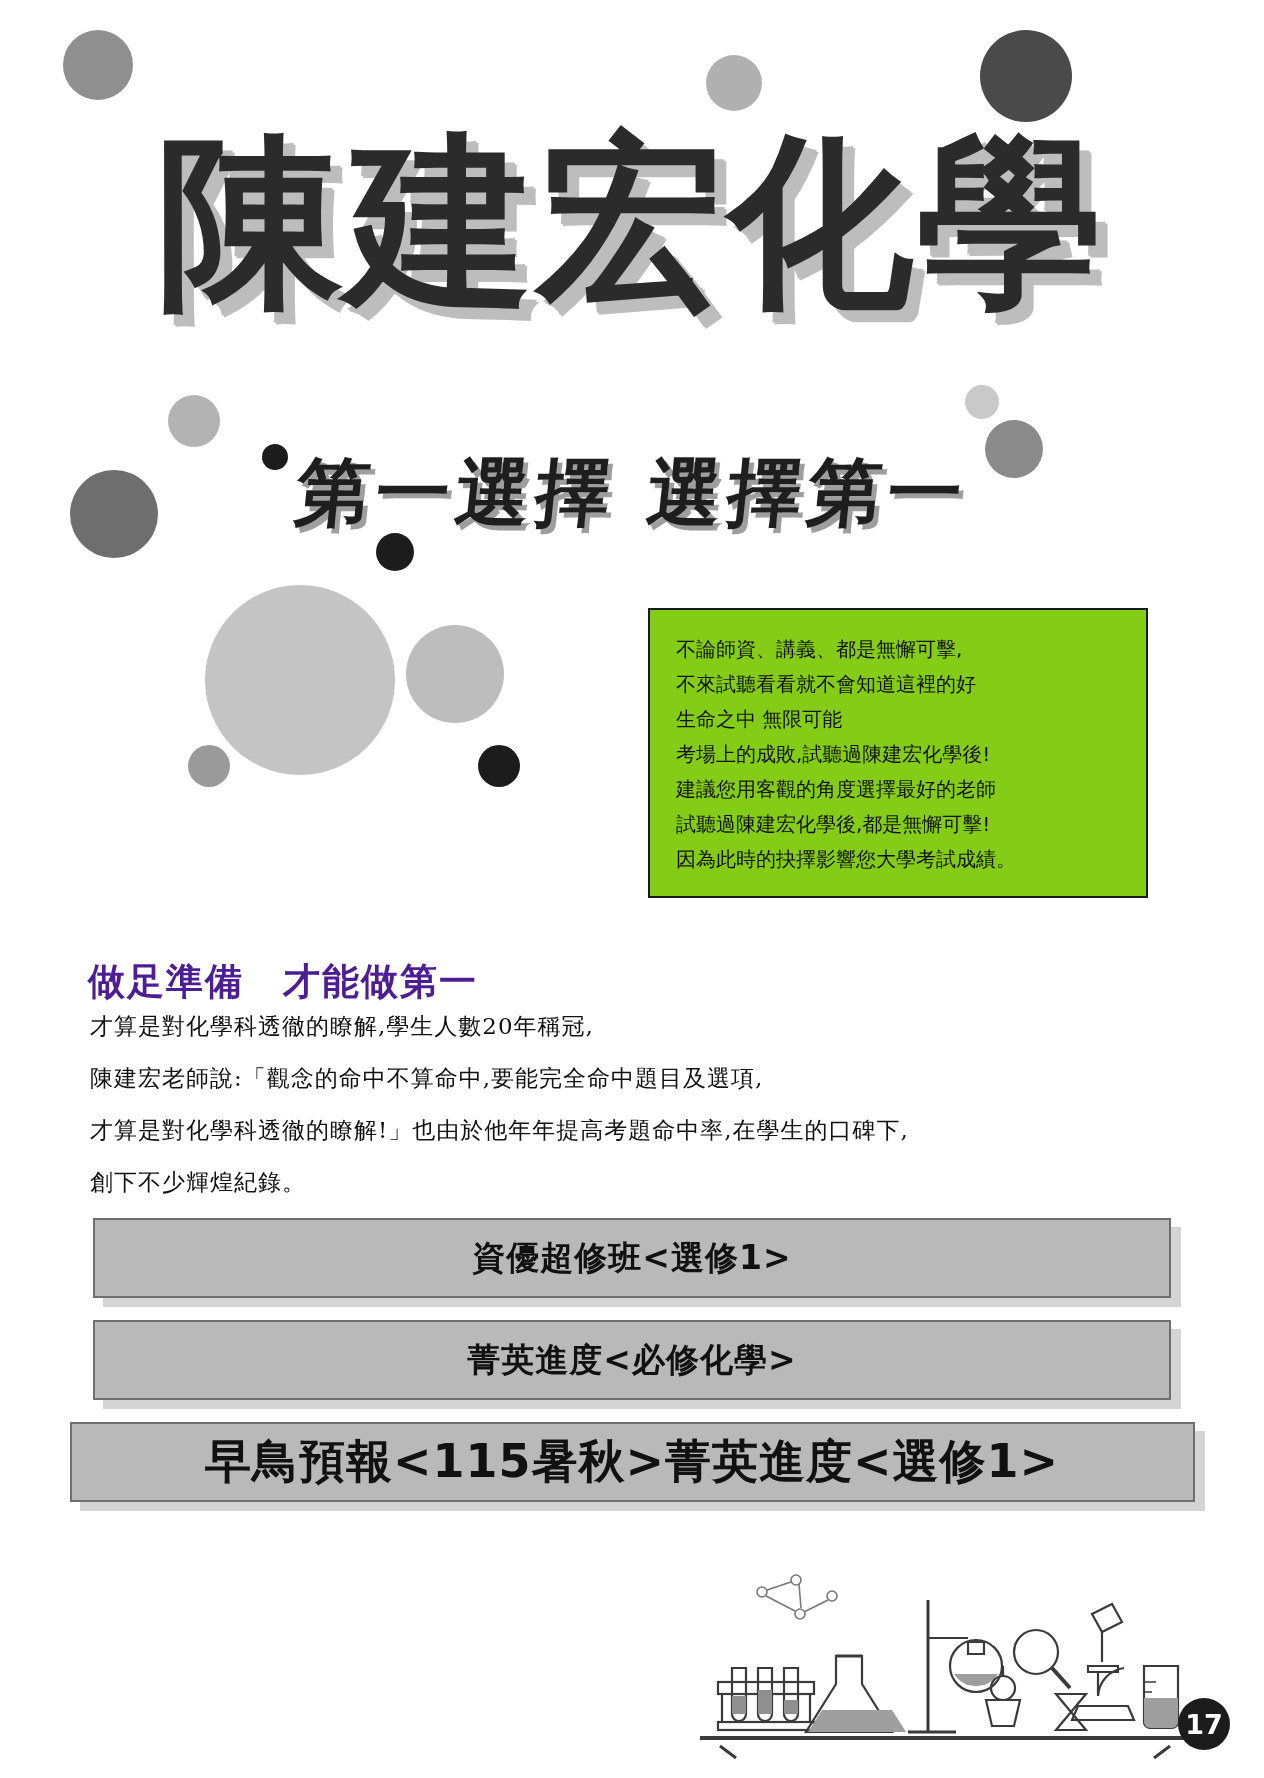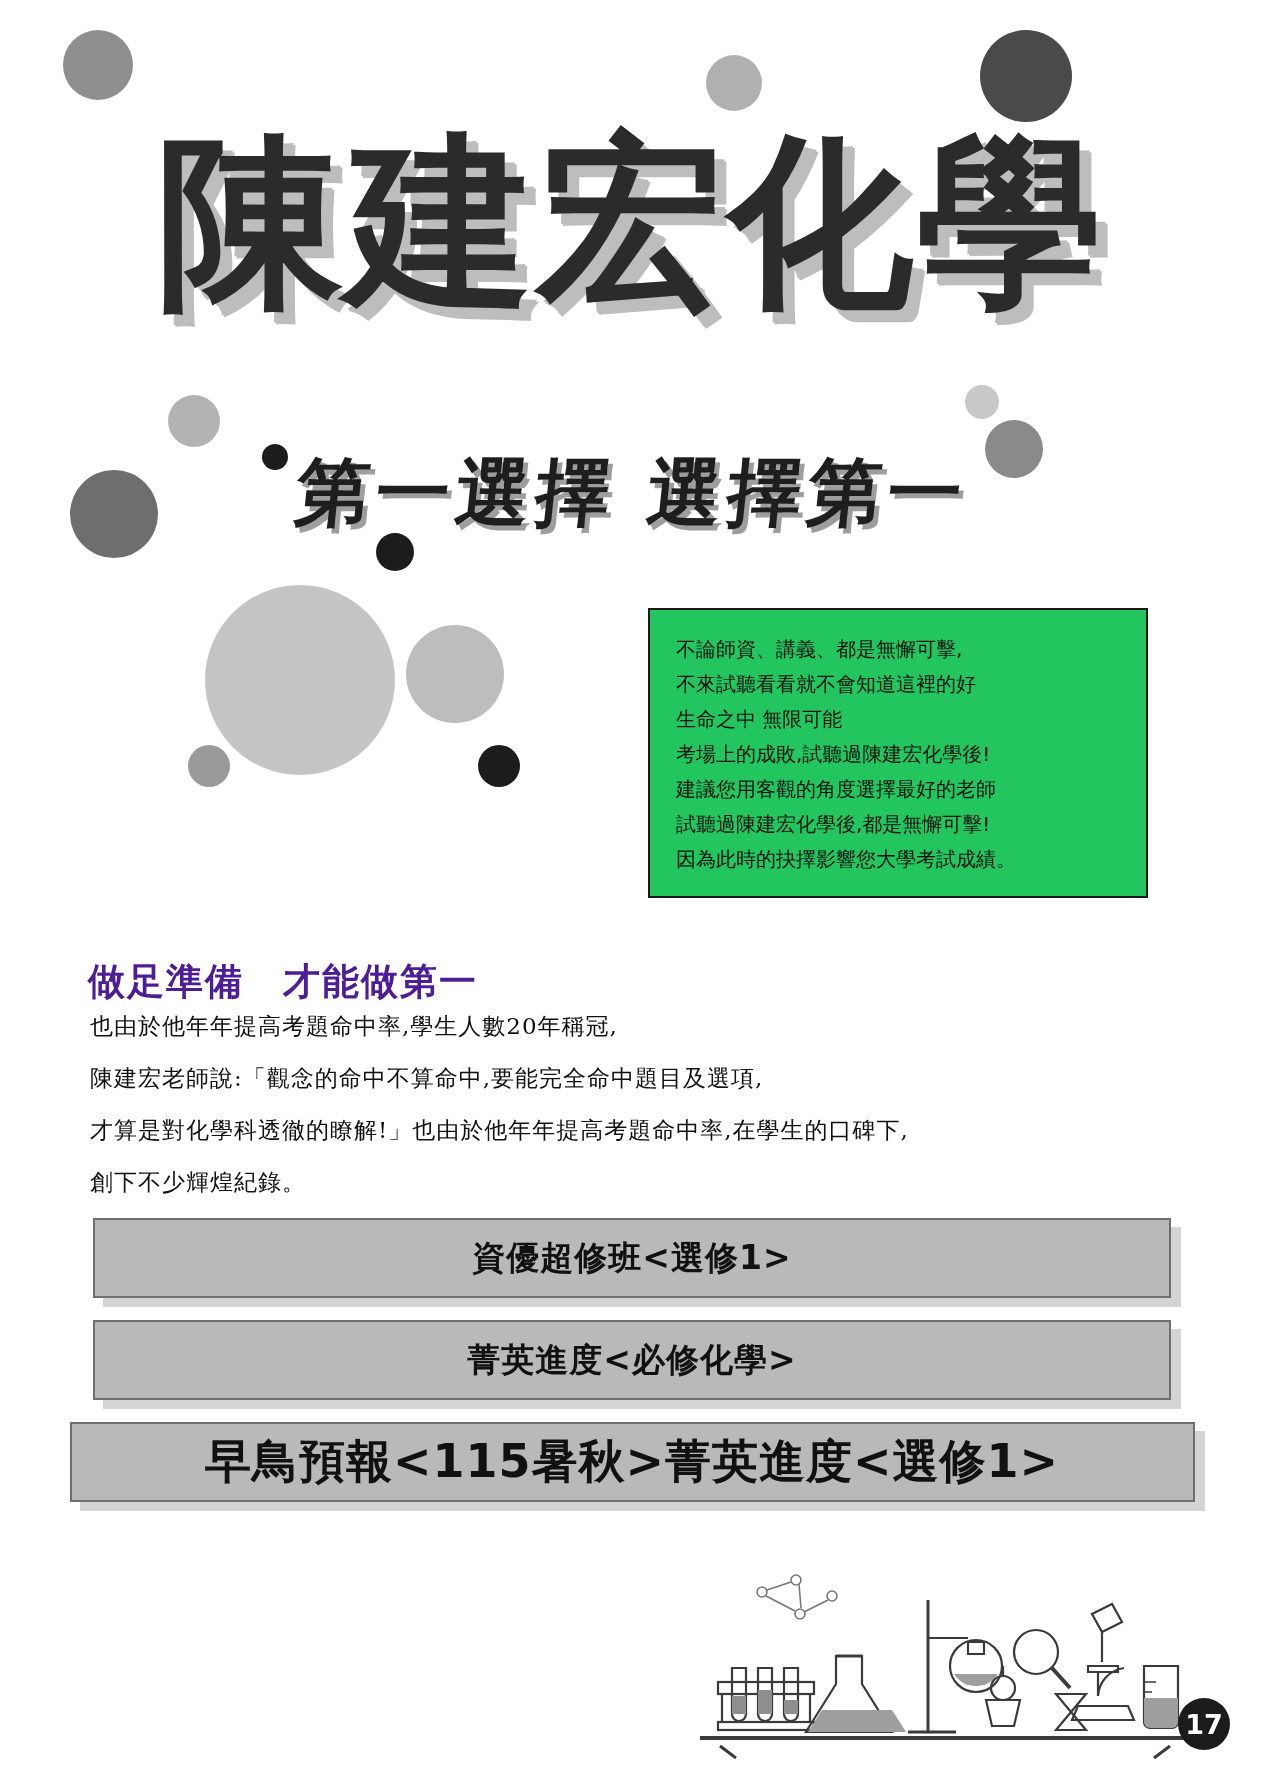--- a/index.html
+++ b/index.html
@@ -77,21 +77,21 @@
   }
 
   
   .quote-box {
     position: absolute;
     left: 648px;
     top: 608px;
     width: 500px;
     height: 290px;
     border: 2px solid #1a1a1a;
-    background: #22c55e;
+    background: #84cc16;
     box-sizing: border-box;
     padding: 22px 22px 26px 26px;
     z-index: 7;
   }
   .quote-line {
     font-family: "DejaVu Sans", "Liberation Sans", sans-serif;
     font-size: 20px;
     line-height: 35px;
     color: #111;
     white-space: nowrap;
@@ -224,21 +224,21 @@
     <div class="quote-line">生命之中 無限可能</div>
     <div class="quote-line">考場上的成敗,試聽過陳建宏化學後!</div>
     <div class="quote-line">建議您用客觀的角度選擇最好的老師</div>
     <div class="quote-line">試聽過陳建宏化學後,都是無懈可擊!</div>
     <div class="quote-line">因為此時的抉擇影響您大學考試成績。</div>
   </div>
 
   <div class="headline">做足準備　才能做第一</div>
 
   <div class="body-text">
-    <div class="body-line">也由於他年年提高考題命中率,學生人數20年稱冠,</div>
+    <div class="body-line">才算是對化學科透徹的瞭解,學生人數20年稱冠,</div>
     <div class="body-line">陳建宏老師說:「觀念的命中不算命中,要能完全命中題目及選項,</div>
     <div class="body-line">才算是對化學科透徹的瞭解!」也由於他年年提高考題命中率,在學生的口碑下,</div>
     <div class="body-line">創下不少輝煌紀錄。</div>
   </div>
 
   <div class="banners">
     <div class="banner banner-1">
       <span class="banner-text">資優超修班&lt;選修1&gt;</span>
     </div>
     <div class="banner banner-2">

